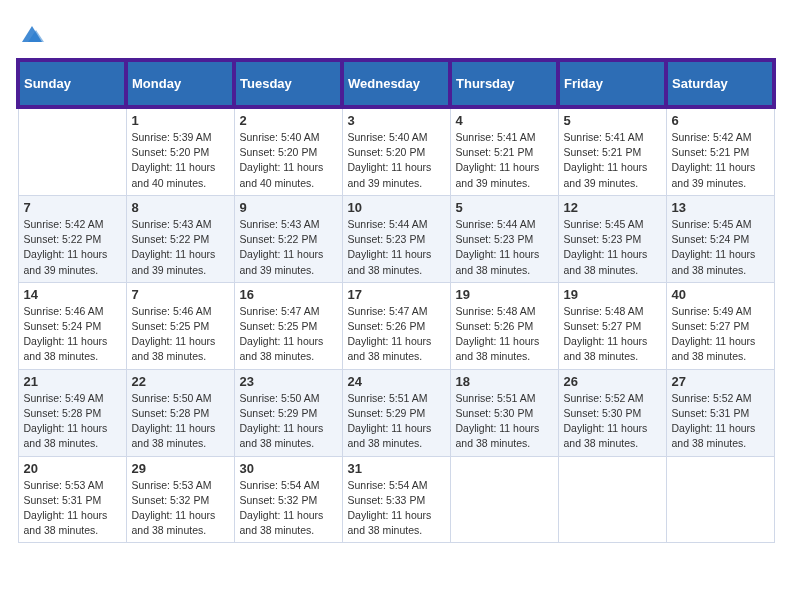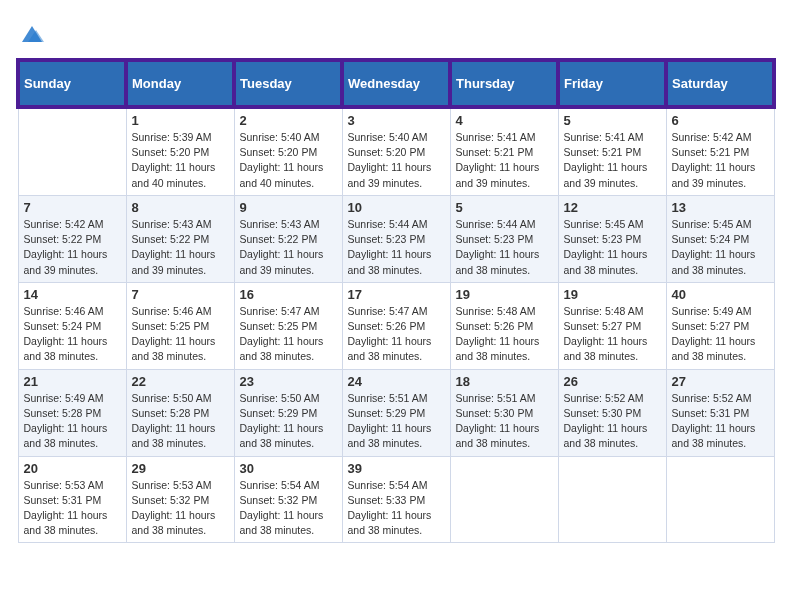--- a/index.html
+++ b/index.html
@@ -262,21 +262,21 @@
         </td>
         <td>
           <span class="day-number">29</span>
           <div class="day-info">Sunrise: 5:53 AM<br>Sunset: 5:32 PM<br>Daylight: 11 hours and 38 minutes.</div>
         </td>
         <td>
           <span class="day-number">30</span>
           <div class="day-info">Sunrise: 5:54 AM<br>Sunset: 5:32 PM<br>Daylight: 11 hours and 38 minutes.</div>
         </td>
         <td>
-          <span class="day-number">39</span>
+          <span class="day-number">31</span>
           <div class="day-info">Sunrise: 5:54 AM<br>Sunset: 5:33 PM<br>Daylight: 11 hours and 38 minutes.</div>
         </td>
         <td class="empty-cell"></td>
         <td class="empty-cell"></td>
         <td class="empty-cell"></td>
       </tr>
     </tbody>
 </table>
 
 </body></html>

